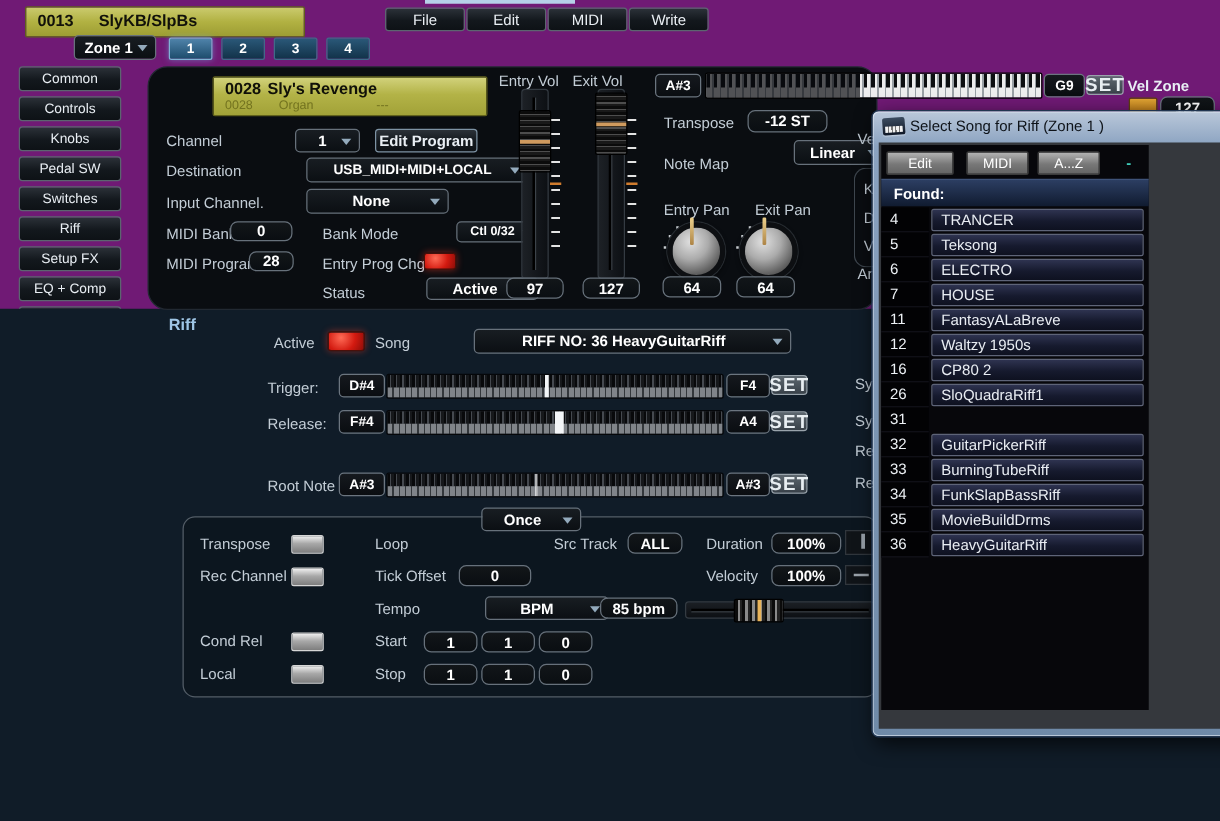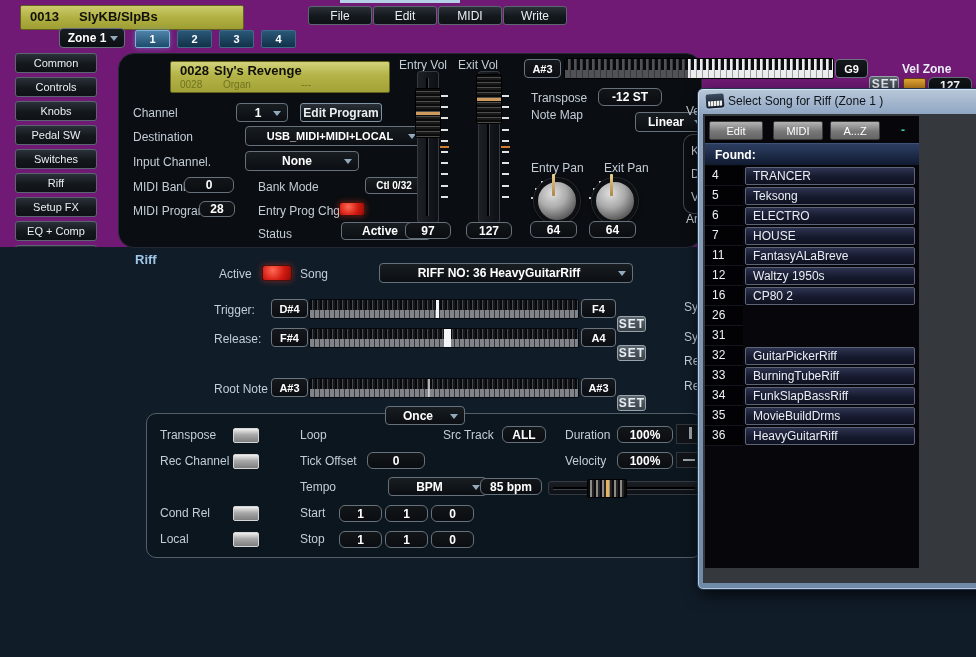--- a/index.html
+++ b/index.html
@@ -17,21 +17,21 @@
   .btn-dark{position:absolute;background:linear-gradient(#2b3138,#13181d 55%,#0e1216);border:1px solid #5b656f;
             border-radius:3px;color:#e9eef3;font-size:11px;display:flex;align-items:center;justify-content:center;}
   .tab{position:absolute;width:33px;height:16px;background:linear-gradient(#2a5878,#123249);border:1px solid #3f6a88;
        border-radius:2px;color:#fff;font-size:11px;font-weight:bold;display:flex;align-items:center;justify-content:center;}
   .tab.active{background:linear-gradient(#4f83aa,#1d4c6c);border-color:#7fb2d4;box-shadow:0 0 5px rgba(110,180,230,.5);}
   .led-red{position:absolute;background:radial-gradient(circle at 35% 30%,#ff6a55,#d31a10 55%,#8c0d08);
            border:1px solid #4a100a;border-radius:3px;box-shadow:0 0 6px rgba(255,60,40,.45);}
   .led-gray{position:absolute;background:linear-gradient(#efefef,#a8a8a8 45%,#7e7e7e);
             border:1px solid #d6d6d6;border-radius:2px;}
   .setbtn{position:absolute;background:linear-gradient(#5d676f,#394149);border:1px solid #99a3ab;border-radius:3px;
-          color:#e8eef2;font-size:12px;font-weight:bold;letter-spacing:1px;display:flex;align-items:center;justify-content:flex-end;margin-top:16px;}
+          color:#e8eef2;font-size:15px;font-weight:bold;letter-spacing:1px;display:flex;align-items:center;justify-content:center;}
   .panel-main{position:absolute;left:118px;top:53px;width:582px;height:193px;background:#0a0d11;
               border:1px solid #222932;border-radius:16px;}
   .riff-bg{position:absolute;left:0;top:247px;width:976px;height:410px;background:#101c28;}
   .panel-bottom{position:absolute;left:146px;top:413px;width:554px;height:143px;border:1px solid #535d67;
                 border-radius:10px;background:rgba(7,13,19,.38);}
   .progdisp{position:absolute;left:170px;top:61px;width:218px;height:30px;border:1px solid #62621c;border-radius:2px;
             background:linear-gradient(#d2d27c,#b3b347 45%,#a2a238);}
   .progdisp .l1{position:absolute;top:1px;font-size:13px;font-weight:bold;color:#101008;white-space:nowrap;}
   .progdisp .l2{position:absolute;top:17px;font-size:10px;color:#73731f;white-space:nowrap;}
   
@@ -279,21 +279,21 @@
   <div class="abs" style="left:903px;top:78px;width:21px;height:12px;border:1px solid #5e400c;border-radius:2px;
               background:linear-gradient(#e2a634,#b87616);"></div>
   <div class="valbox" style="left:928px;top:77px;width:42px;height:15px;">
     <span>127</span>
     </div>
 
   <span class="lbl" style="left:531px;top:91px;">Transpose</span>
   <div class="valbox" style="left:598px;top:88px;width:62px;height:16px;">
     <span>-12 ST</span>
     </div>
-  <span class="lbl" style="left:531px;top:108px;">Note Map</span>
+  <span class="lbl" style="left:531px;top:124px;">Note Map</span>
   <div class="dd" style="left:594px;top:112px;width:72px;height:18px;">
     <span style="margin-right:12px;">Linear</span>
     <span class="chev"></span>
   </div>
 
   <span class="lbl" style="left:531px;top:161px;">Entry Pan</span>
   <span class="lbl" style="left:604px;top:161px;">Exit Pan</span>
   <div class="knobwrap" style="left:530px;top:174px;">
     <div class="kticks"></div>
     <div class="knob"></div>
@@ -512,20 +512,21 @@
               <div class="songname">Waltzy 1950s</div>
             </div>
 
             <div class="songrow">
               <div class="songnum">16</div>
               <div class="songname">CP80 2</div>
             </div>
 
             <div class="songrow">
               <div class="songnum">26</div>
+              <div class="songname">SloQuadraRiff1</div>
             </div>
 
 
             <div class="songrow">
               <div class="songnum">31</div>
             </div>
 
             <div class="songrow">
               <div class="songnum">32</div>
               <div class="songname">GuitarPickerRiff</div>

